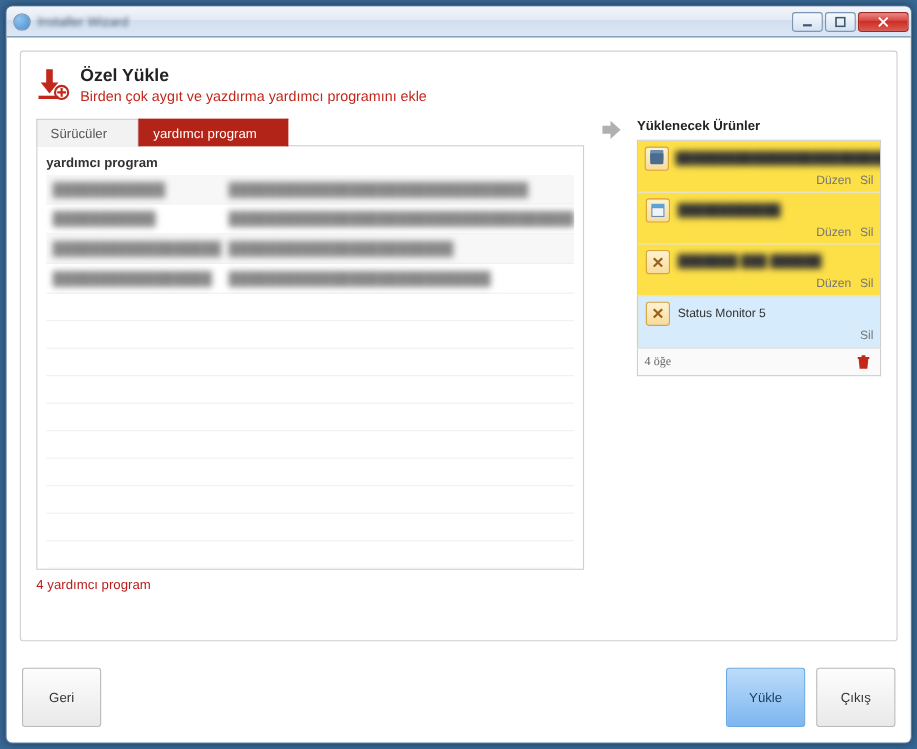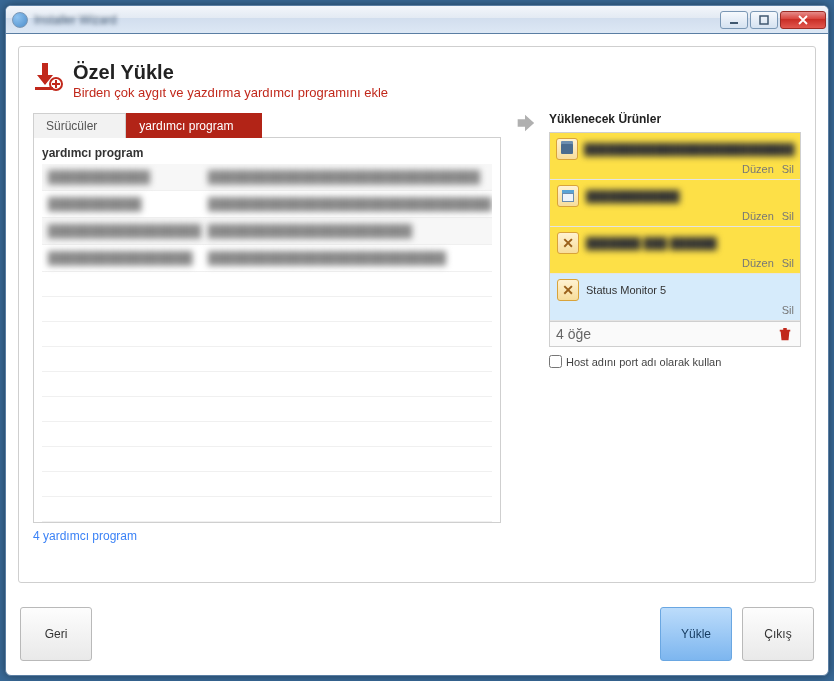--- a/index.html
+++ b/index.html
@@ -83,39 +83,39 @@
 
   .header-row { display: flex; align-items: flex-start; margin-bottom: 12px; }
   .header-icon {
     width: 32px; height: 32px;
     margin-right: 8px;
     position: relative;
   }
   .header-icon svg { width: 32px; height: 32px; }
   .header-text h1 {
     margin: 0;
-    font-size: 20px;
+    font-size: 16px;
     font-weight: bold;
     color: #222;
   }
   .header-text .subtitle {
     color: #c1281b;
     font-size: 13px;
     margin-top: 1px;
   }
 
   .columns {
     flex: 1;
     display: flex;
     align-items: flex-start;
     gap: 12px;
     min-height: 0;
   }
   .left-col { flex: 1; display: flex; flex-direction: column; min-width: 0; }
-  .right-col { width: 252px; display: flex; flex-direction: column; }
+  .right-col { width: 222px; display: flex; flex-direction: column; }
 
   .tabs { display: flex; }
   .tab {
     padding: 5px 28px 5px 12px;
     border: 1px solid #cfcfcf;
     border-bottom: none;
     background: #f2f2f2;
     color: #555;
     cursor: pointer;
     font-size: 12px;
@@ -170,21 +170,21 @@
   .trow .cell {
     padding: 6px 6px;
     white-space: nowrap;
     overflow: hidden;
   }
   .blur { filter: blur(3px); color: #888; }
   .empty-row { height: 25px; border-bottom: 1px solid #f0f0f0; }
 
   .list-footer {
     padding: 6px 0 0 0;
-    color: #3b82f6;
+    color: #b91c1c;
   }
 
   .arrow-col {
     width: 24px;
     display: flex;
     align-items: center;
     justify-content: center;
   }
   .arrow-col svg { width: 22px; height: 22px; fill: #b0b0b0; }
 
@@ -214,21 +214,21 @@
   .prod-actions span { cursor: pointer; }
 
   .count-bar {
     border: 1px solid #cfcfcf;
     border-top: none;
     display: flex;
     align-items: center;
     padding: 3px 6px;
     background: #fafafa;
   }
-  .count-bar .count { flex: 1; color: #666; font-size: 14px; }
+  .count-bar .count { flex: 1; color: #666; font-size: 11px; font-family: Liberation Serif, serif; }
   .trash-btn {
     width: 18px; height: 18px;
     display: flex; align-items: center; justify-content: center;
     cursor: pointer;
   }
   .trash-btn svg { width: 14px; height: 14px; fill: #c1281b; }
 
   .host-check {
     display: flex; align-items: center; gap: 4px;
     margin-top: 8px; color: #444; font-size: 11px;
@@ -432,24 +432,20 @@
               </div>
             </div>
           <div class="count-bar">
             <div class="count">4 öğe</div>
             <div class="trash-btn">
               <svg viewBox="0 0 16 16">
                 <path d="M3 5 L13 5 L12 15 L4 15 Z M2 3 L14 3 L14 5 L2 5 Z M6 1 L10 1 L10 3 L6 3 Z"></path>
               </svg>
             </div>
           </div>
-          <label class="host-check">
-            <input type="checkbox" style="">
-            <span>Host adını port adı olarak kullan</span>
-          </label>
         </div>
 
       </div>
 
     </div>
   </div>
 
   <div class="bottom-bar">
     <div class="btn">Geri</div>
     <div class="spacer"></div>

